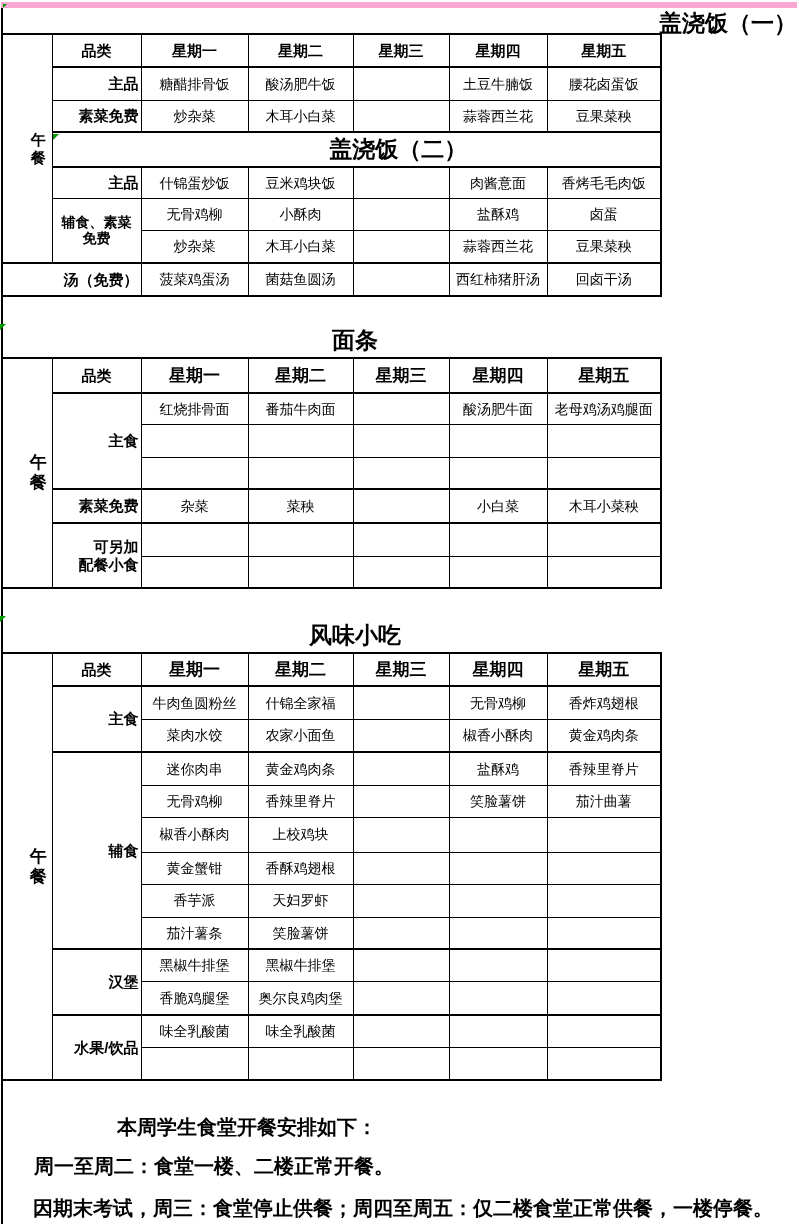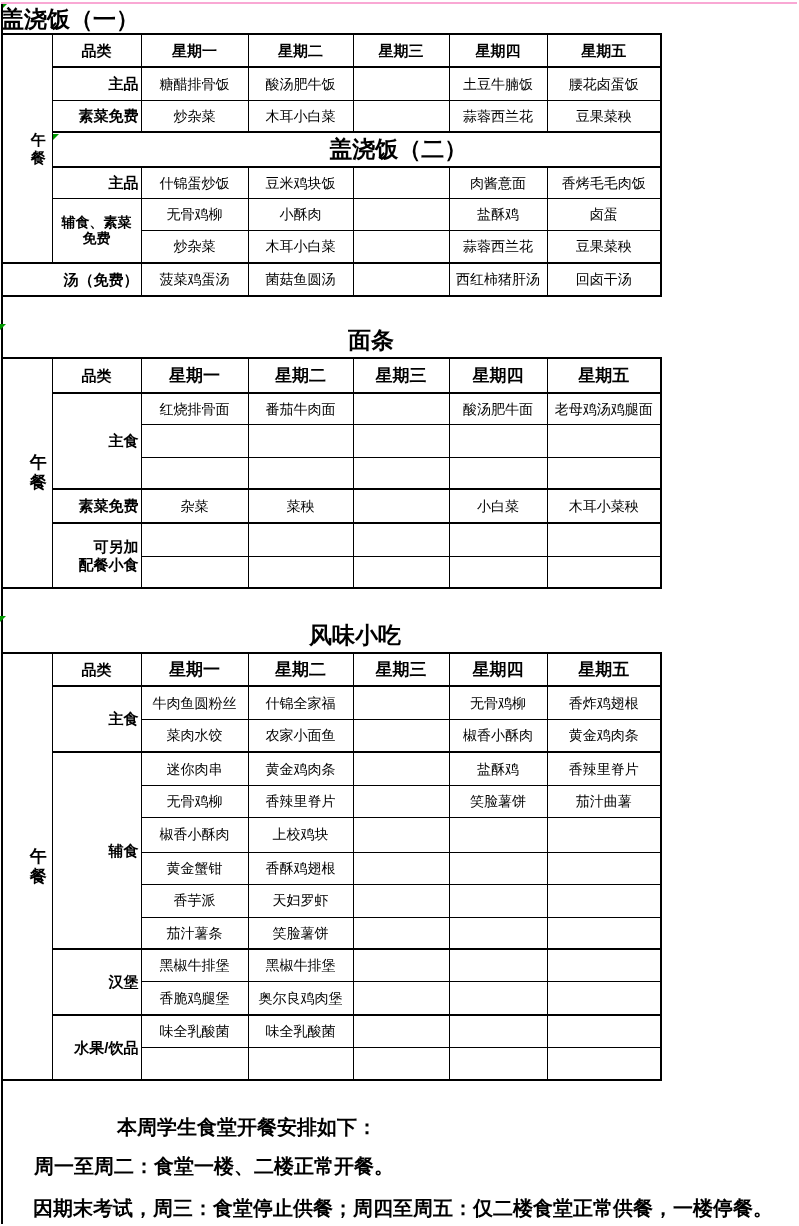--- a/index.html
+++ b/index.html
@@ -4,24 +4,24 @@
 <style>
   html,body{margin:0;padding:0;}
   body{
     width:799px;height:1226px;position:relative;background:#ffffff;
     font-family:"Liberation Sans", sans-serif;color:#000;
   }
   .abs{position:absolute;text-align:right;}
   
   #left-rule{left:1px;top:2px;width:2px;height:1222px;background:#000;}
   
-  #title1{left:1px;top:2px;width:796px;height:31px;border-top:2px solid #f9a8d4;
-    font-size:23px;font-weight:bold;text-align:left;line-height:31px;}
+  #title1{left:1px;top:2px;width:796px;height:31px;border-top:6px solid #f9a8d4;
+    font-size:23px;font-weight:bold;text-align:right;line-height:31px;}
   .section-title{font-size:23px;font-weight:bold;text-align:center;text-indent:50px;}
-  #title-noodles{left:1px;top:324px;width:658px;height:32px;line-height:32px;margin-left:16px;}
+  #title-noodles{left:1px;top:324px;width:658px;height:32px;line-height:32px;}
   #title-snacks{left:1px;top:620px;width:658px;height:31px;line-height:31px;}
 
   table{border-collapse:collapse;table-layout:fixed;position:absolute;background:#fff;}
   .t{border:2px solid #000;}
   td{border:1px solid #000;text-align:center;vertical-align:middle;
      padding:0 2px;font-size:14px;white-space:pre-line;overflow:hidden;line-height:1.15;}
   .lbl{font-weight:bold;font-size:15px;text-align:right;}
   .lbl-sm{font-weight:bold;font-size:14px;}
   .meal{font-weight:bold;font-size:15px;padding-left:24px;}
   tr.hdrA td{font-weight:bold;font-size:15px;border-bottom:2px solid #000;}

